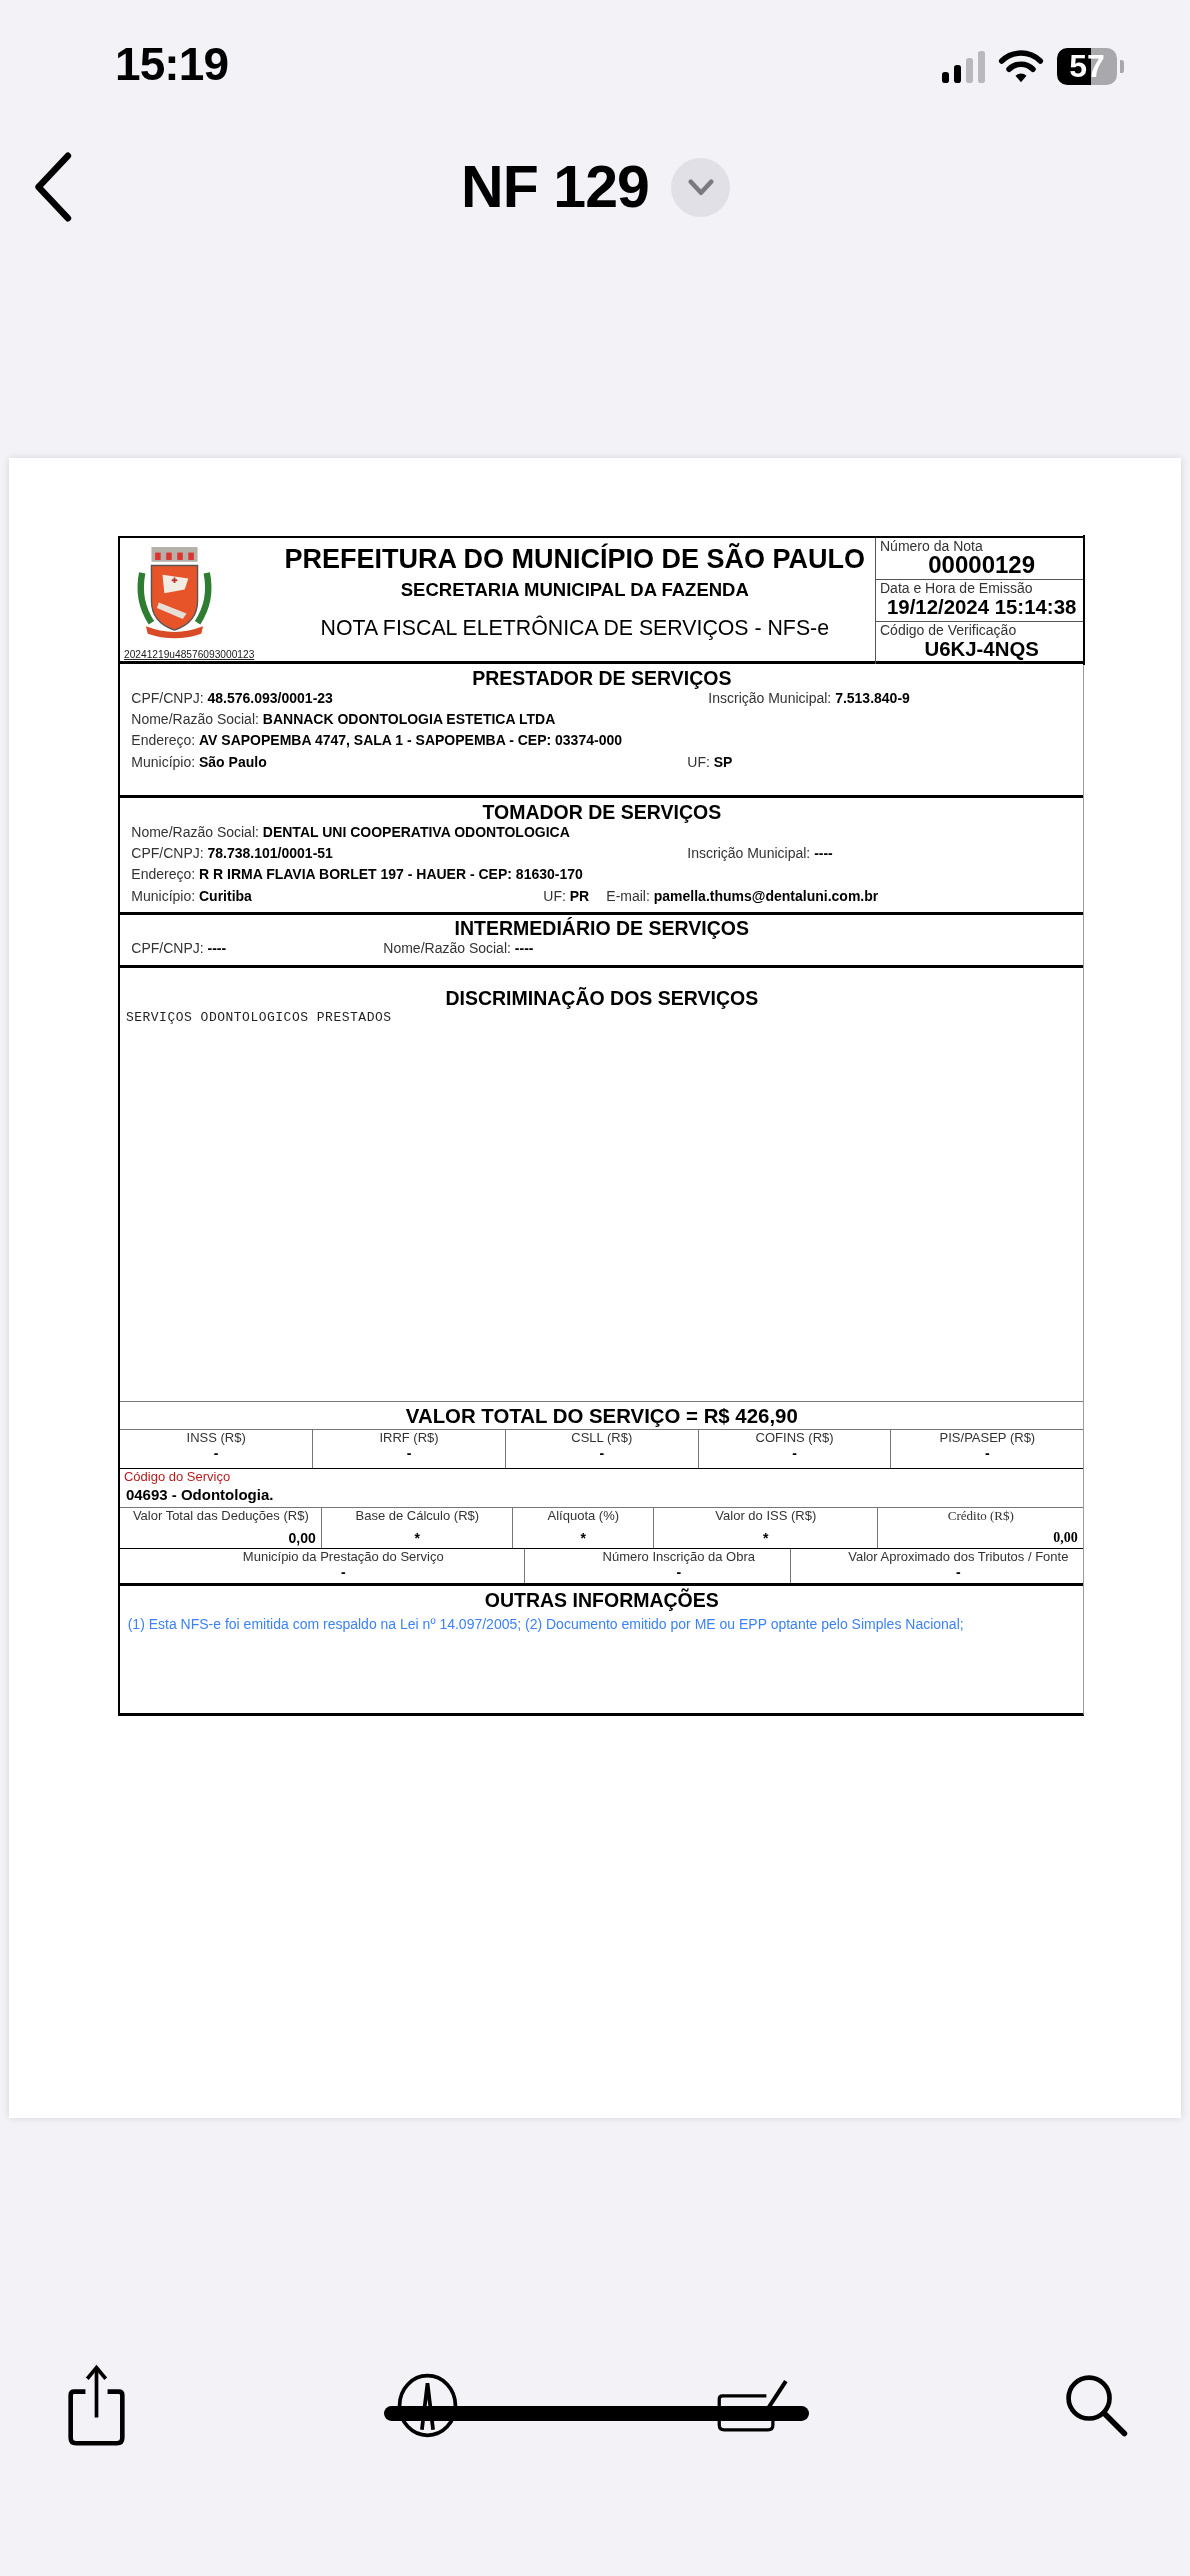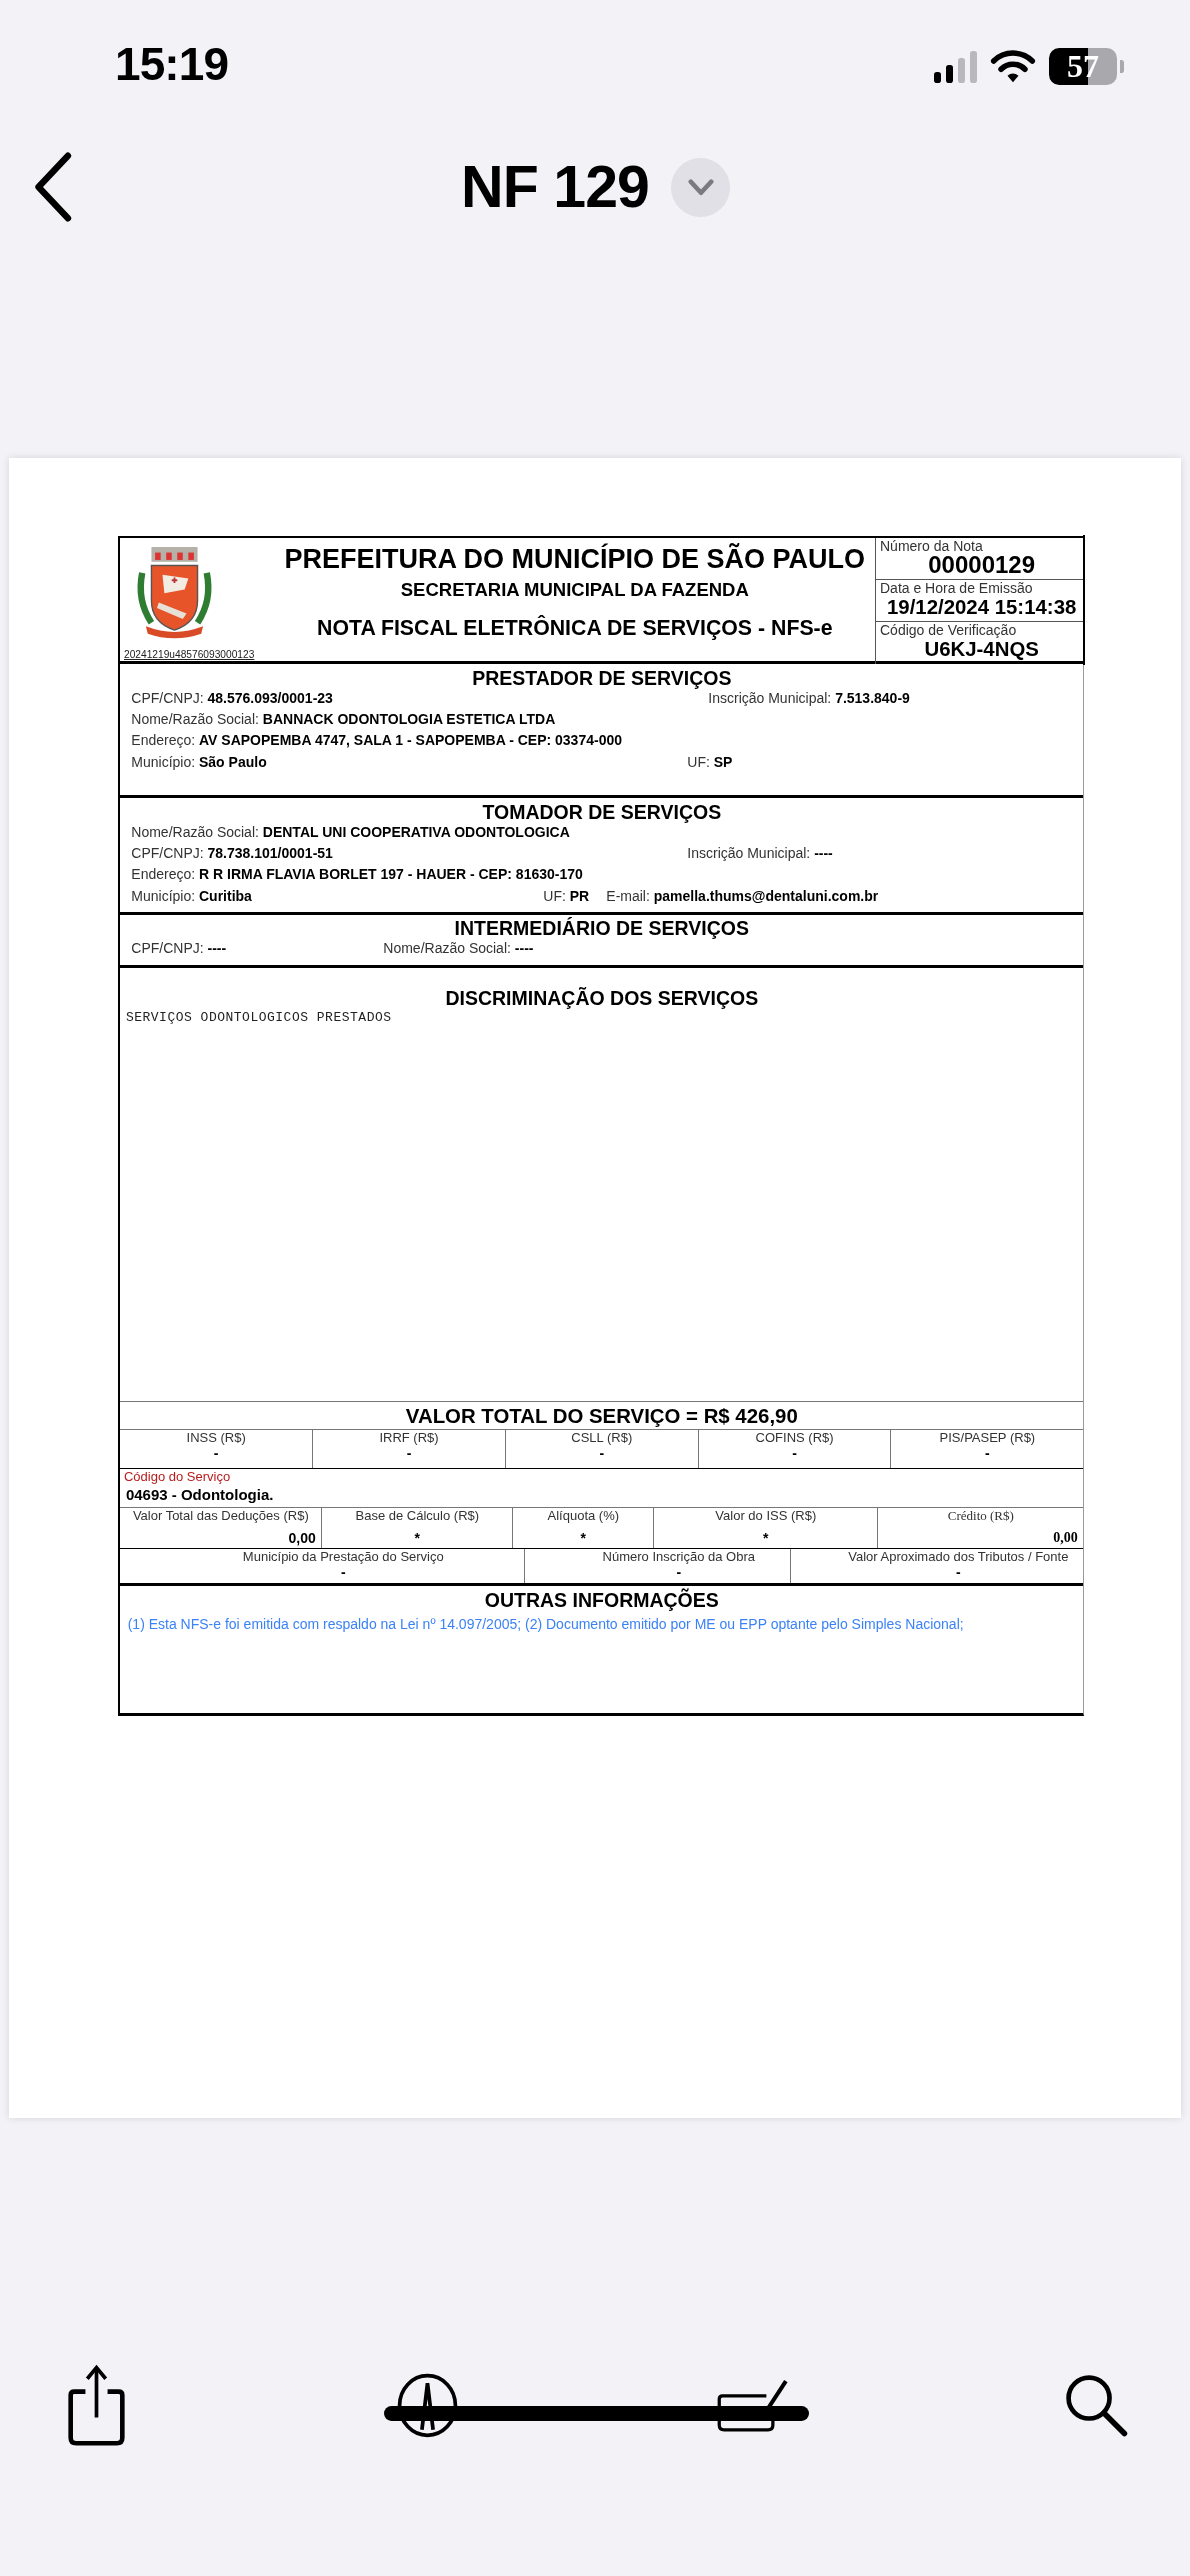--- a/index.html
+++ b/index.html
@@ -12,26 +12,25 @@
     }
     
     .status-time {
       position: absolute; left: 115px; top: 37px;
       font-size: 46px; font-weight: 700; letter-spacing: -0.9px;
     }
     .status-icons { position: absolute; right: 74px; top: 48px; display: flex; align-items: center; gap: 13px; }
     .signal { display: flex; align-items: flex-end; gap: 4.6px; height: 33px; }
     .signal span { width: 7.4px; border-radius: 2.8px; display: block; }
     .battery {
-      width: 68px; height: 37px; border-radius: 10.2px;
+      width: 60px; height: 37px; border-radius: 10.2px;
       background: linear-gradient(90deg, #000 0 57%, #a8a8ad 57% 100%);
       color: #fff; font-weight: 700; font-size: 32px;
       display: flex; align-items: center; justify-content: center;
       position: relative;
-      font-family: Liberation Serif, serif;
     }
     .battery::after {
       content: ""; position: absolute; right: -7.4px; top: 12px;
       width: 4.6px; height: 13px; border-radius: 0 2.8px 2.8px 0; background: #a8a8ad;
     }
     
     .nav-back { position: absolute; left: 33px; top: 152px; width: 46px; height: 70px; cursor: pointer; }
     .nav-title-wrap { position: absolute; left: 0; right: 0; top: 153px; display: flex; justify-content: center; align-items: center; gap: 22px; }
     .nav-title { font-size: 59px; font-weight: 700; letter-spacing: -0.9px; }
     .nav-chevron {
@@ -48,21 +47,21 @@
       border: 2.8px solid #000; border-right: 1.9px solid #9a9a9a;
       border-top: 2.8px solid #000; border-bottom: 3.7px solid #000;
     }
     .doc-top-right-border { position:absolute; right:-1.9px; top:-2.8px; width:1.9px; height:130px; background:#000; }
     
     .hdr { position: absolute; left: 0; top: 0; width: 100%; height: 126px; border-bottom: 3.7px solid #000; }
     .logo { position: absolute; left: 13px; top: 7.4px; width: 83px; height: 100px; }
     .barcode-text { position: absolute; left: 3.7px; top: 111px; font-size: 10.2px; color: #222; text-decoration: underline; }
     .hdr-title { position: absolute; left: 139px; top: 5.6px; width: 631px; text-align: center; font-size: 27px; font-weight: 700; }
     .hdr-sub { position: absolute; left: 139px; top: 41px; width: 631px; text-align: center; font-size: 18.5px; font-weight: 700; }
-    .hdr-sub2 { position: absolute; left: 139px; top: 78px; width: 631px; text-align: center; font-size: 21.3px; font-weight: 700; }
+    .hdr-sub2 { position: absolute; left: 139px; top: 78px; width: 631px; text-align: center; font-size: 21.3px; font-weight: 400; }
     .hdr-right { position: absolute; left: 755px; top: 0; width: 208px; height: 126px; border-left: 0.9px solid #555; }
     .hr-cell { height: 42px; border-bottom: 0.9px solid #555; padding-left: 3.7px; position: relative; }
     .hr-cell:last-child { border-bottom: none; }
     .hr-label { font-size: 14px; color: #333; line-height: 16px; }
     .hr-value { font-size: 20.4px; font-weight: 700; text-align: center; line-height: 22px; }
     .hr-value.big { font-size: 24px; }
     
     .section { position: absolute; left: 0; width: 100%; }
     .sec-title { text-align: center; font-weight: 700; font-size: 19.5px; line-height: 24px; }
     .row { position: relative; height: 21.3px; font-size: 14px; }

